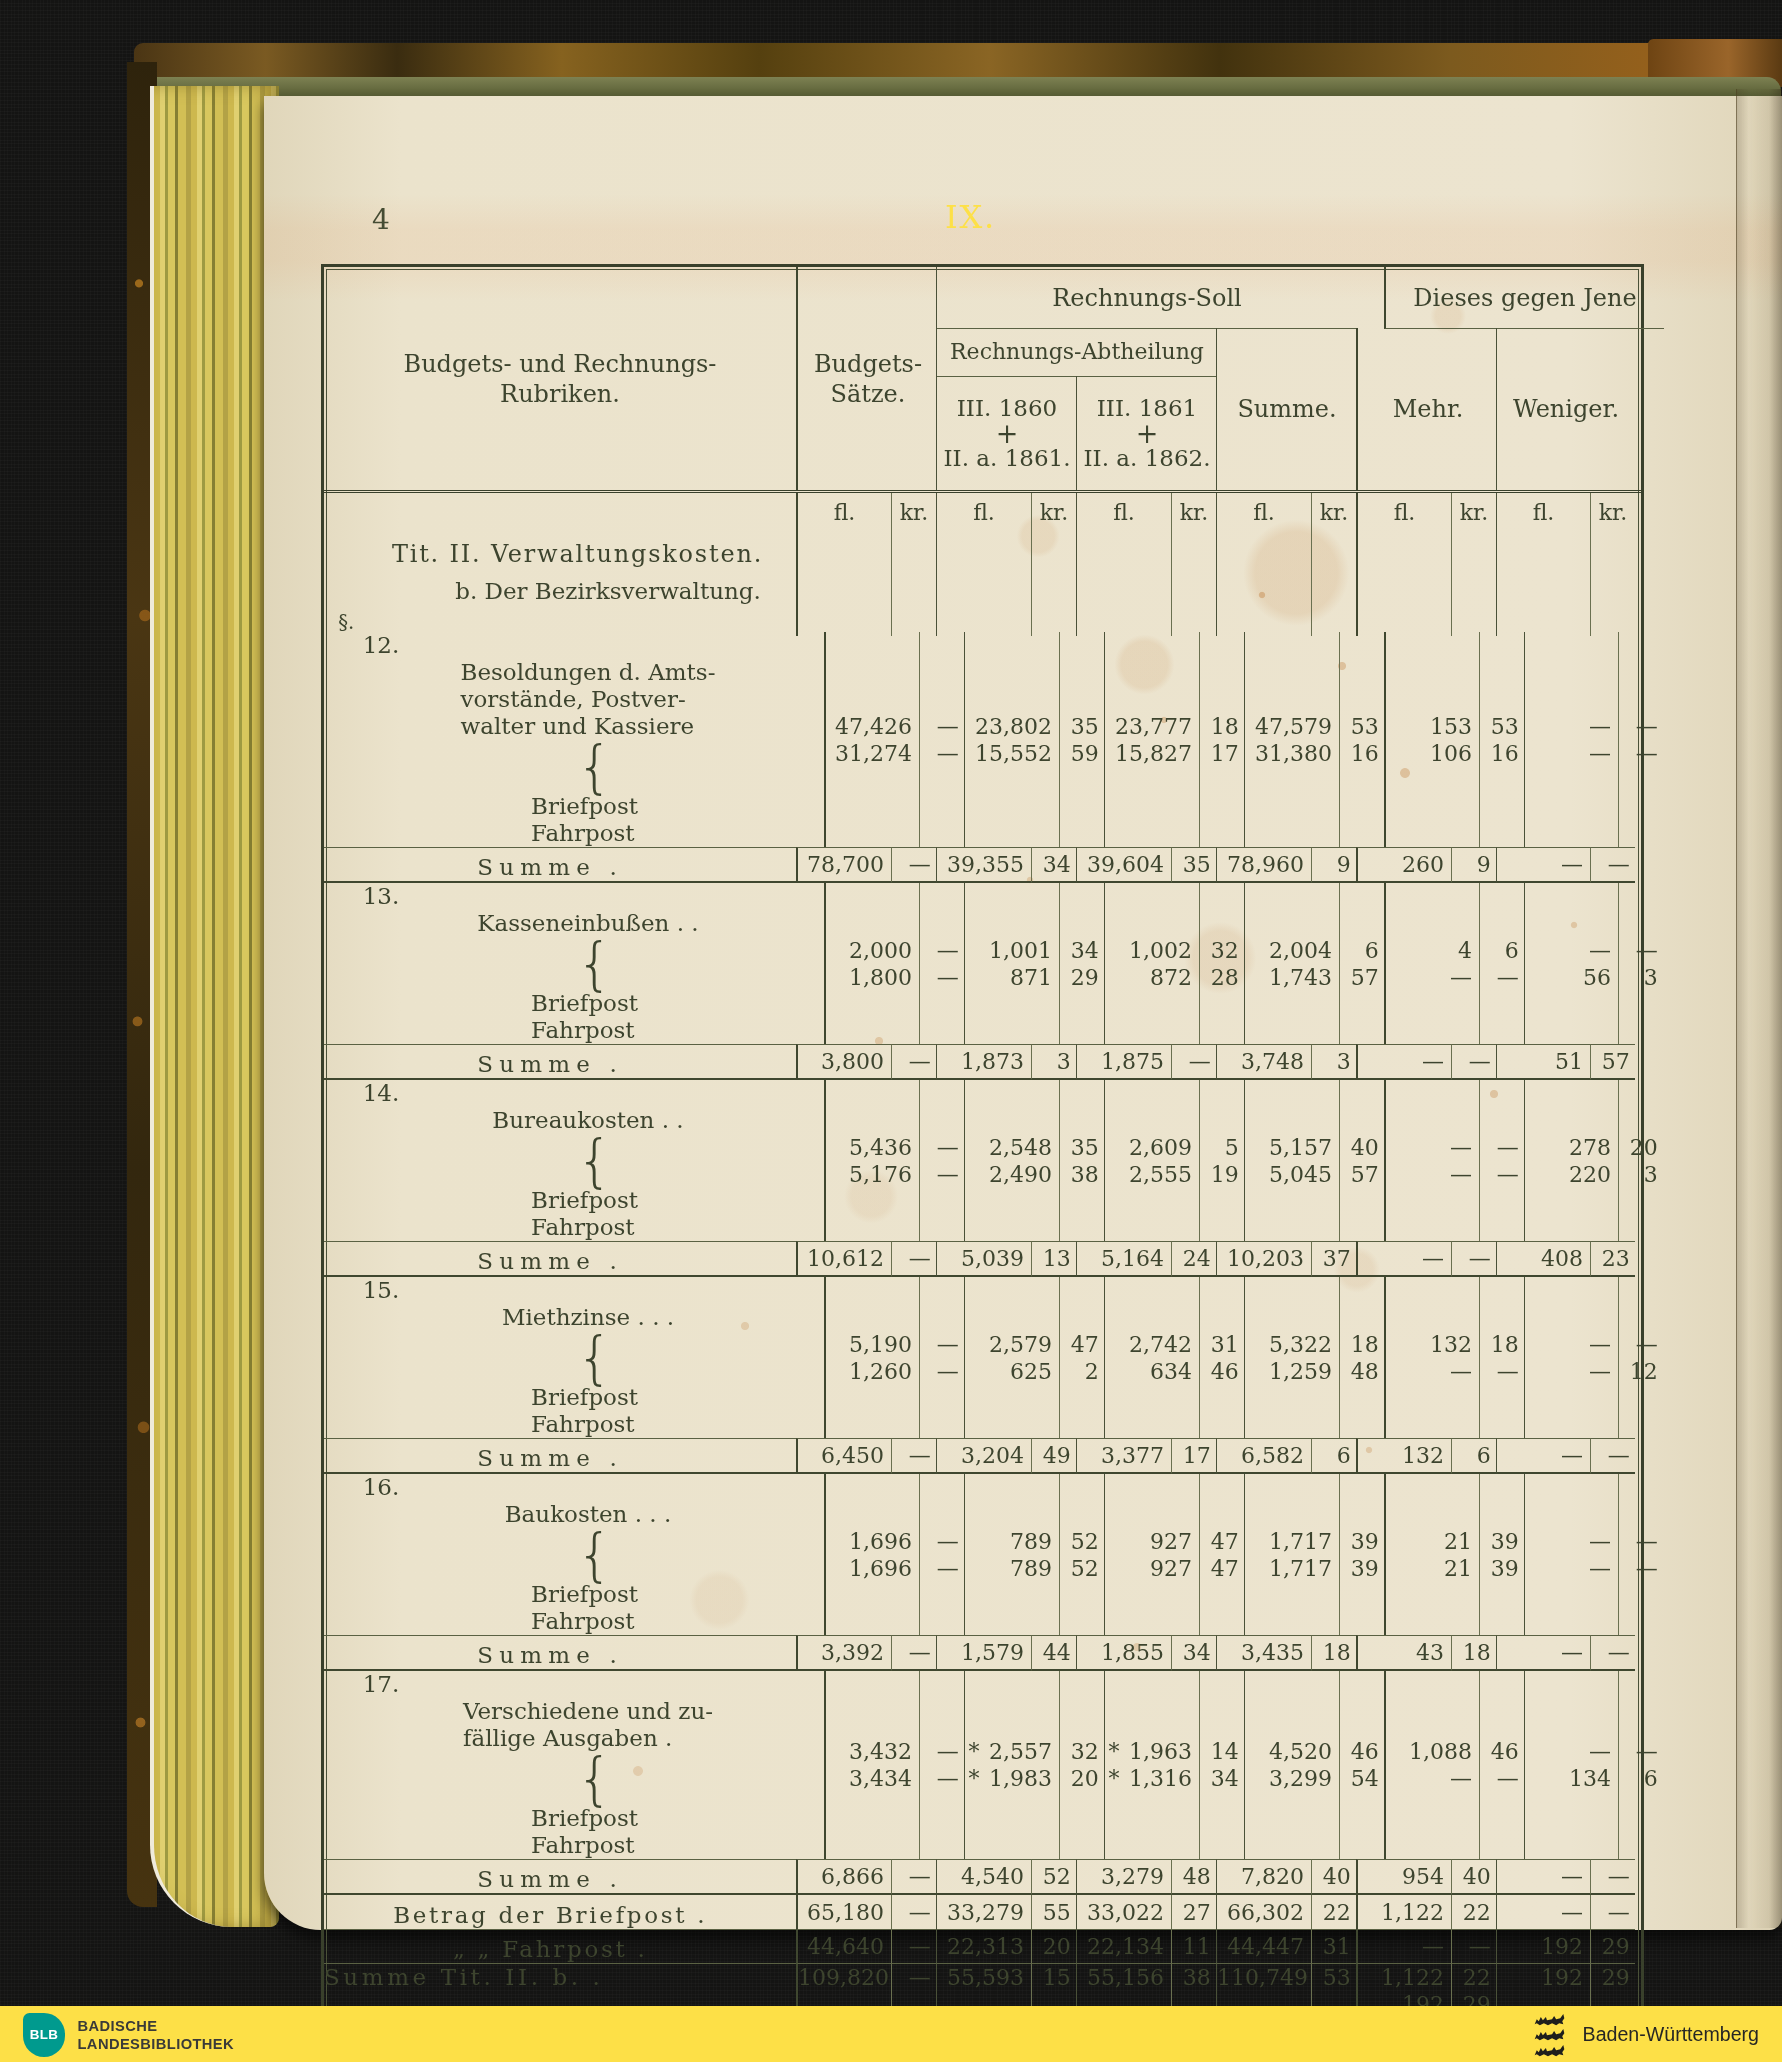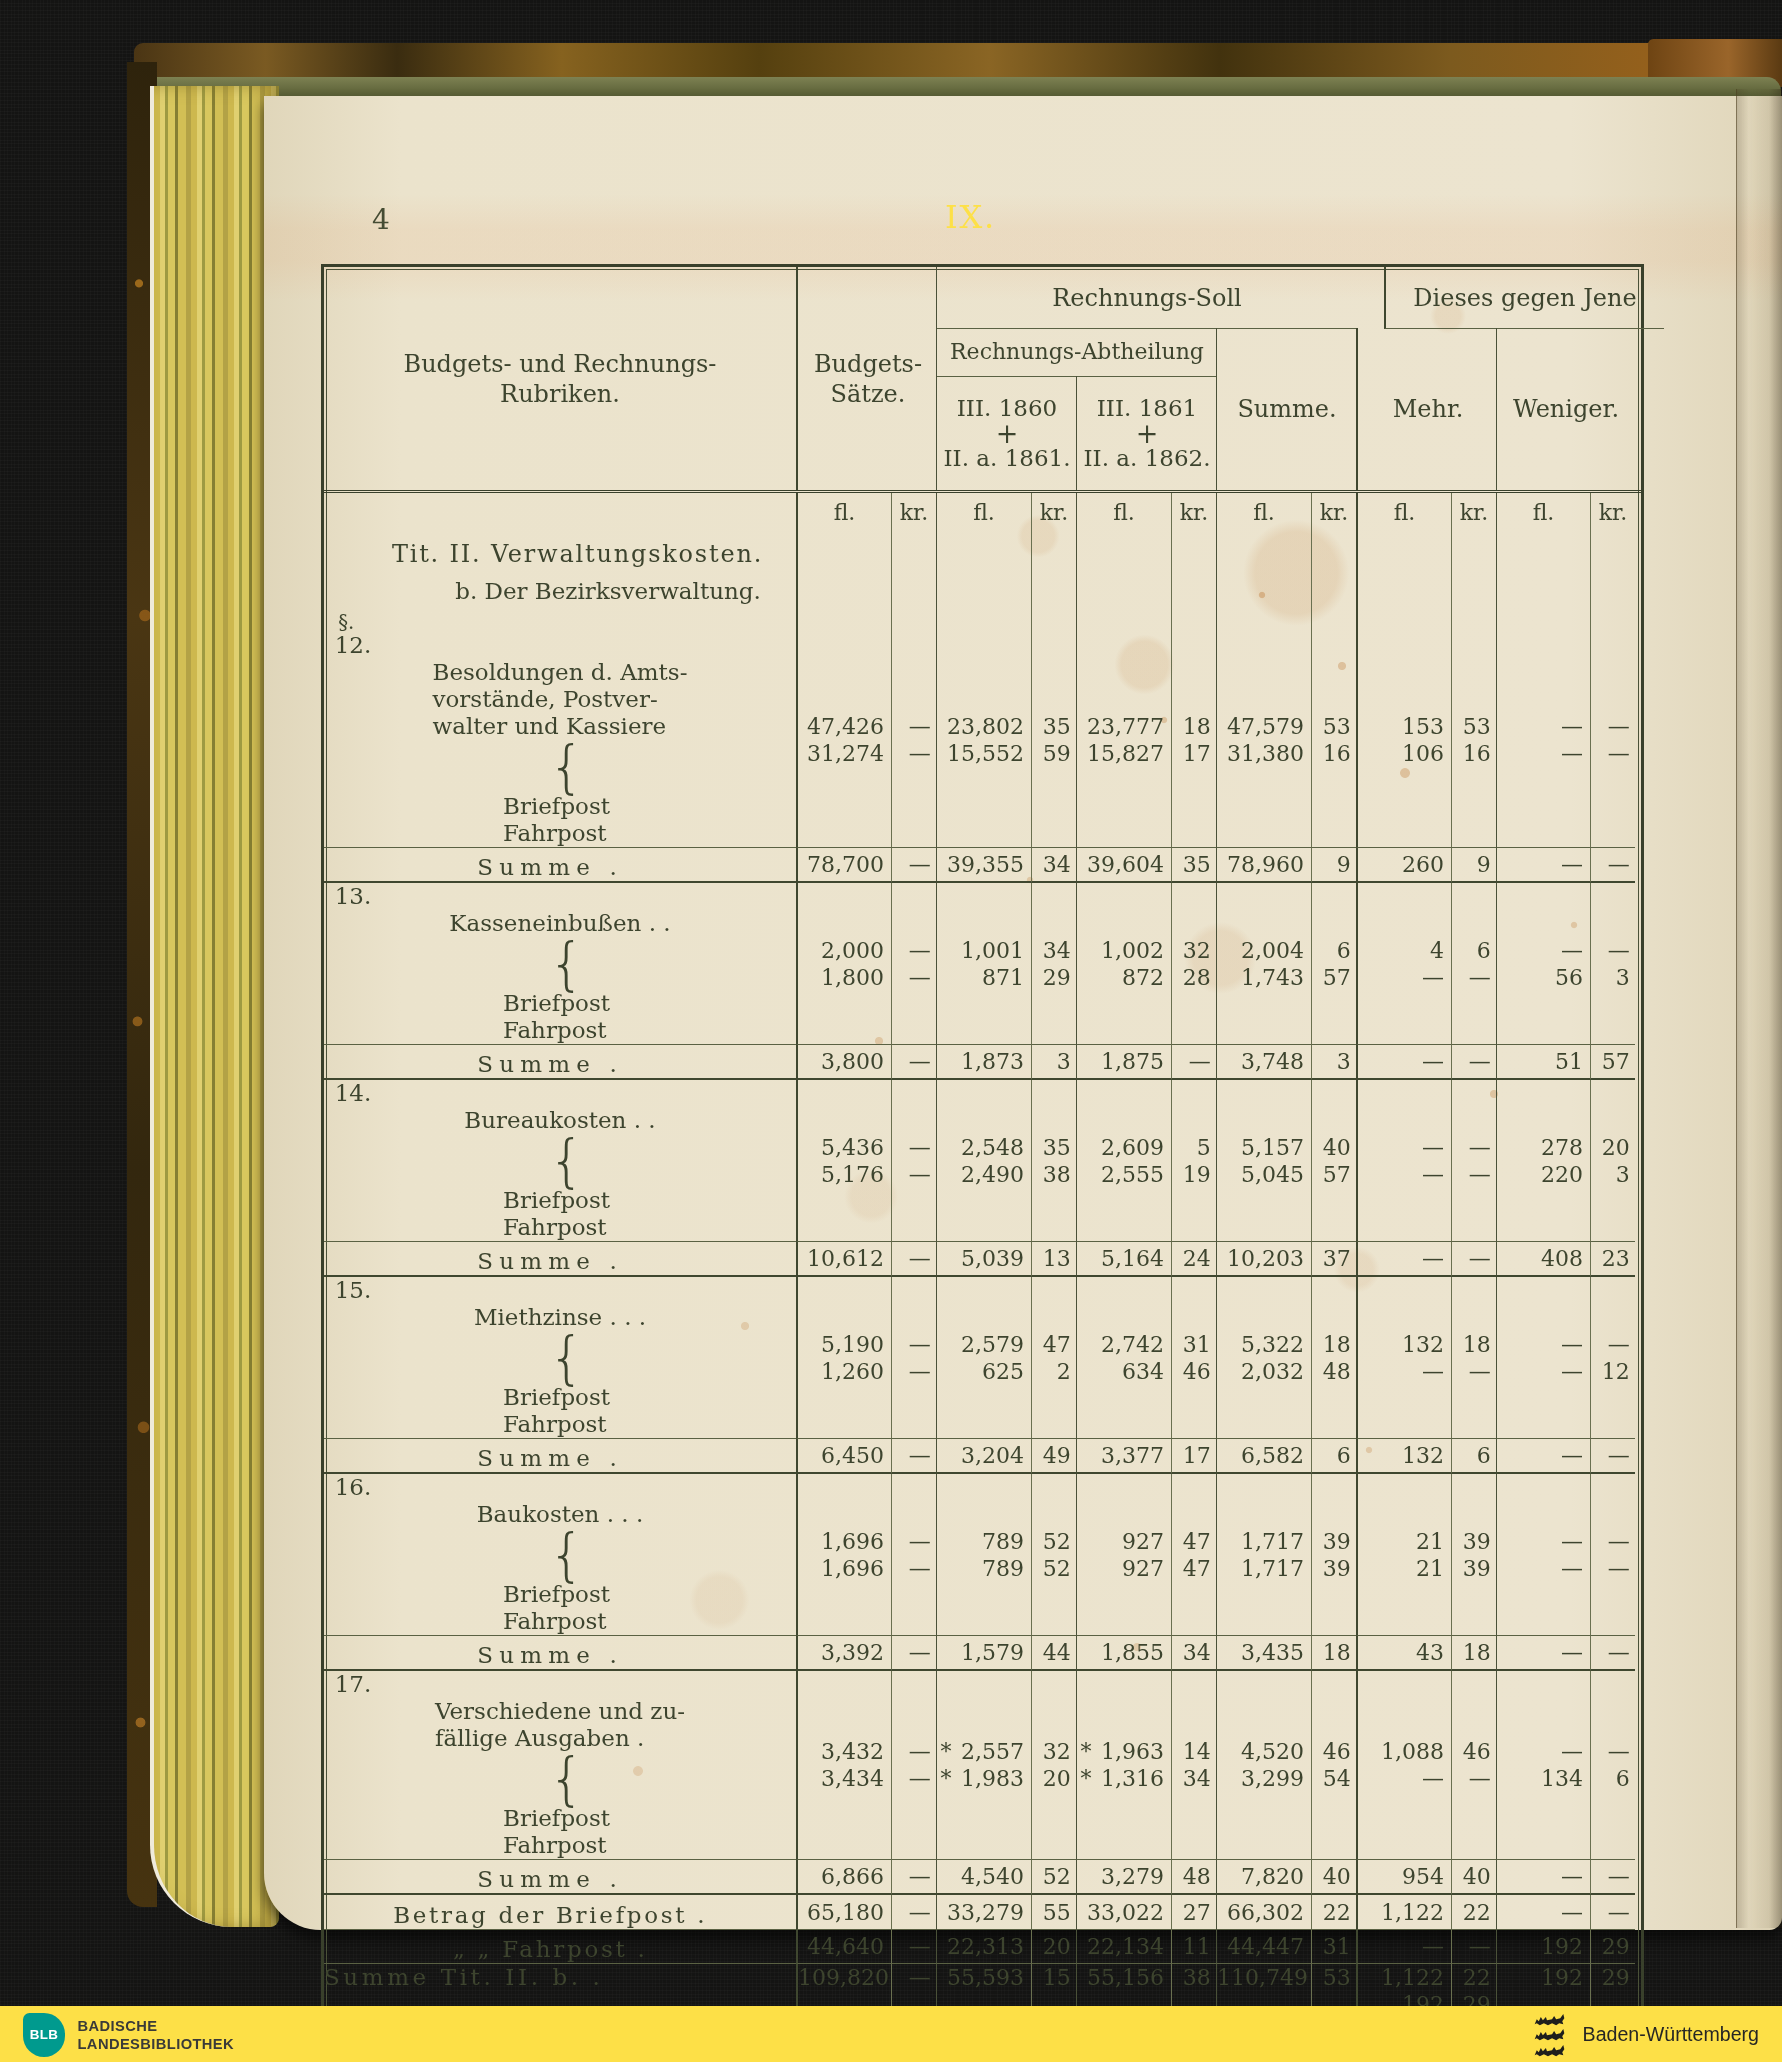--- a/index.html
+++ b/index.html
@@ -112,21 +112,21 @@
   .row.units{height:43px;}
   .row.units .c .ln{text-align:center;padding-right:0;height:39px;line-height:36px;}
   
   .row.section{height:37px;}
   .row.section .lab{padding-left:35px;display:flex;align-items:center;letter-spacing:1.8px;font-size:24px;}
   .row.section2{height:36px;}
   .row.section2 .lab{padding-left:96px;display:flex;align-items:center;font-size:23px;}
   .row.mark{height:23px;}
   .row.mark .lab{padding-left:14.3px;font-size:19.6px;line-height:21.4px;}
   
-  .row.entry{min-height:55px;}
+  .row.entry{min-height:55px;margin-left:28px;}
   .row.entry .lab{display:flex;align-items:center;}
   .row.entry .num{width:45px;padding-left:10.7px;flex:none;align-self:flex-start;}
   .row.entry .nm{flex:1;}
   .row.entry .brace{font-family:"DejaVu Sans", sans-serif;font-weight:200;flex:none;width:23px;text-align:center;}
   .row.entry .subs{flex:none;width:114px;}
   .row.entry .subs div{height:27px;line-height:27px;}
   
   .row.summe{height:36px;}
   .row.summe .lab{display:flex;align-items:center;justify-content:flex-end;padding-right:19.6px;letter-spacing:6.2px;}
   .row.summe .c{border-top:0.9px solid #5a6143;}
@@ -681,21 +681,21 @@
         <div class="c">
           <div class="ln">2,742</div>
           <div class="ln">634</div>
         </div>
         <div class="c kr">
           <div class="ln">31</div>
           <div class="ln">46</div>
         </div>
         <div class="c">
           <div class="ln">5,322</div>
-          <div class="ln">2,032</div>
+          <div class="ln">1,259</div>
         </div>
         <div class="c kr">
           <div class="ln">18</div>
           <div class="ln">48</div>
         </div>
         <div class="c">
           <div class="ln">132</div>
           <div class="ln">—</div>
         </div>
         <div class="c kr">

